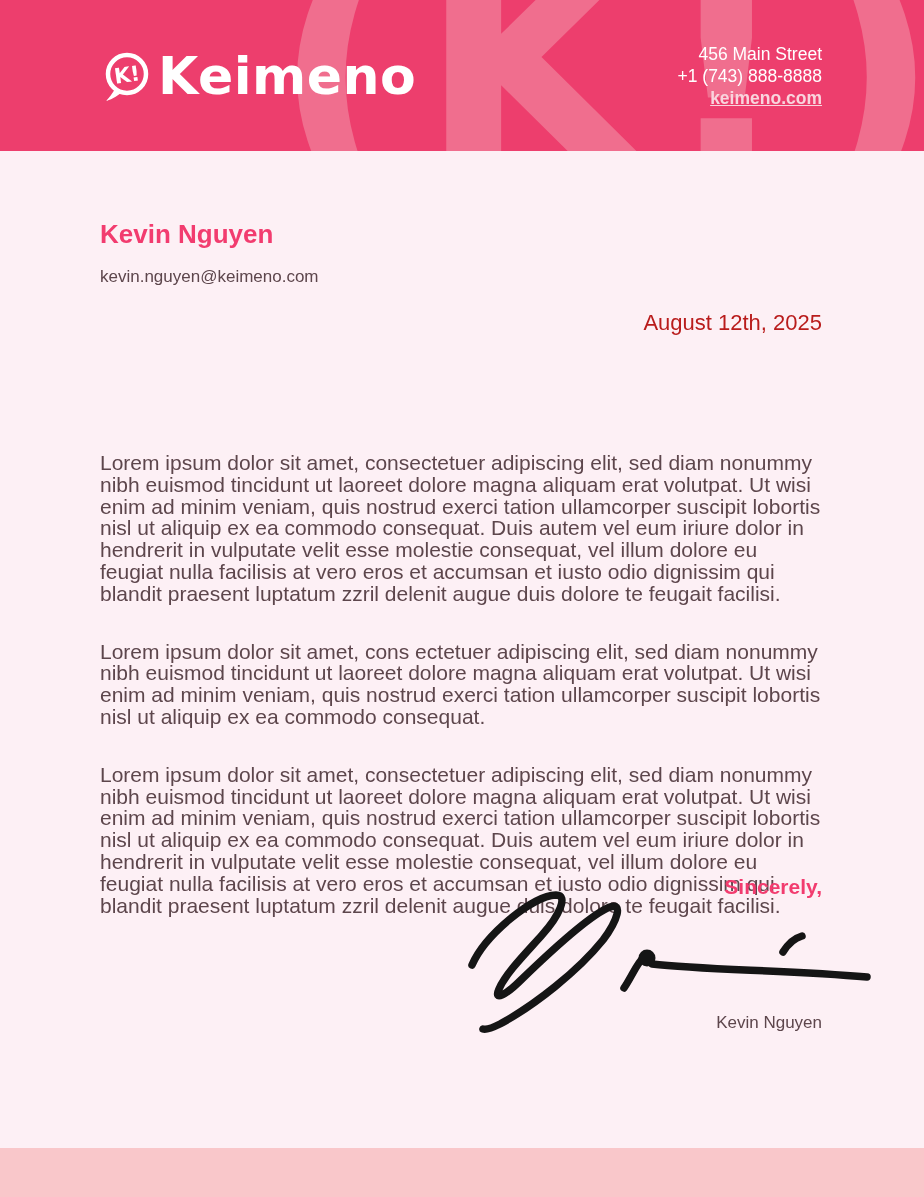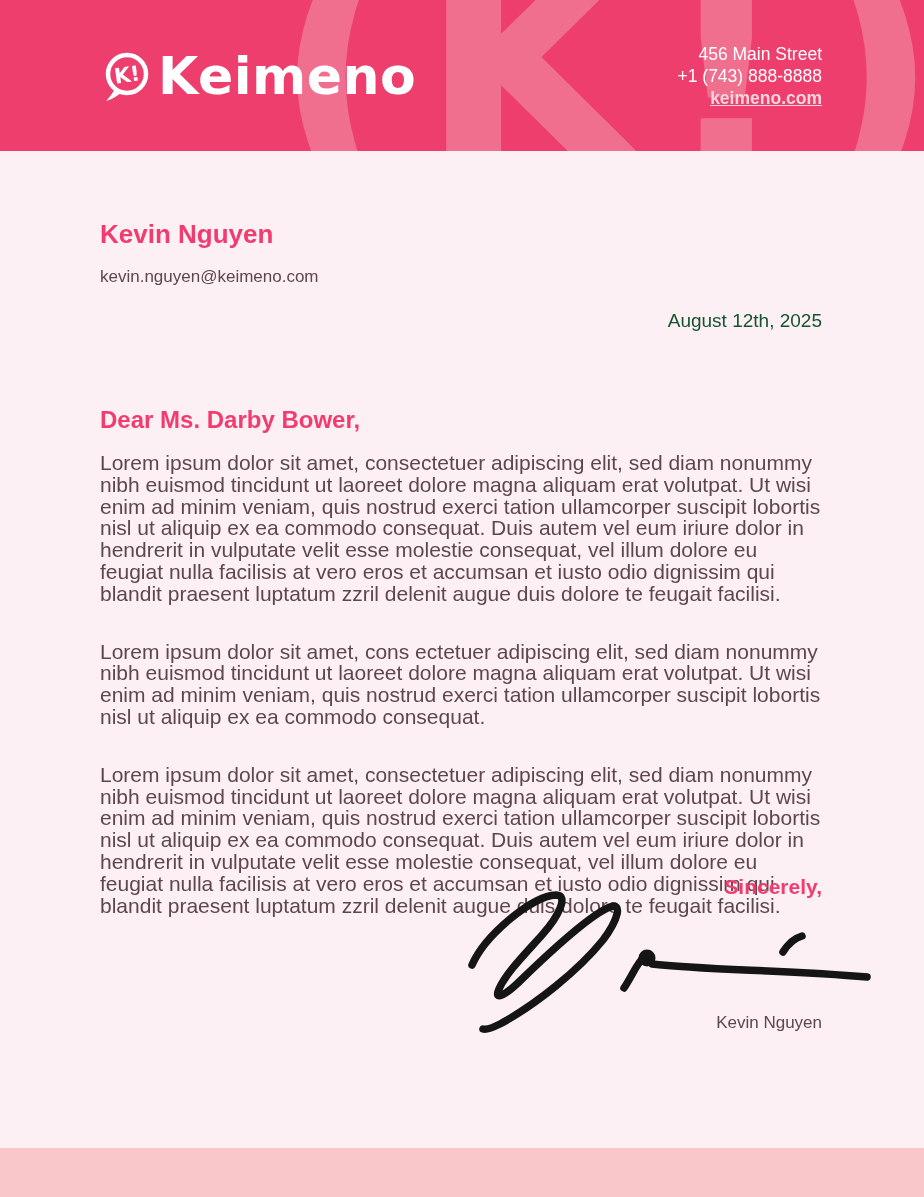--- a/index.html
+++ b/index.html
@@ -75,22 +75,22 @@
   .sender-details {
     position: absolute;
     left: 100px; top: 266px;
     font-size: 17px;
     line-height: 21.5px;
     color: #5D464C;
   }
   .date-line {
     position: absolute;
     right: 102px; top: 310px;
-    font-size: 19px;
-    color: #14532d;
+    font-size: 22px;
+    color: #b91c1c;
   }
   .salutation {
     position: absolute;
     left: 100px; top: 406px;
     font-size: 24px;
     font-weight: bold;
     color: #F23C6F;
   }
   .letter-body {
     position: absolute;
@@ -157,21 +157,20 @@
       <div class="site">keimeno.com</div>
     </div>
   </div>
 
   <div class="sender-name">Kevin Nguyen</div>
   <div class="sender-details">
     <div>kevin.nguyen@keimeno.com</div>
   </div>
   <div class="date-line">August 12th, 2025</div>
 
-  <div class="salutation">Dear Ms. Darby Bower,</div>
   <div class="letter-body">
     <p>Lorem ipsum dolor sit amet, consectetuer adipiscing elit, sed diam nonummy nibh euismod tincidunt ut laoreet dolore magna aliquam erat volutpat. Ut wisi enim ad minim veniam, quis nostrud exerci tation ullamcorper suscipit lobortis nisl ut aliquip ex ea commodo consequat. Duis autem vel eum iriure dolor in hendrerit in vulputate velit esse molestie consequat, vel illum dolore eu feugiat nulla facilisis at vero eros et accumsan et iusto odio dignissim qui blandit praesent luptatum zzril delenit augue duis dolore te feugait facilisi.</p>
     <p>Lorem ipsum dolor sit amet, cons ectetuer adipiscing elit, sed diam nonummy nibh euismod tincidunt ut laoreet dolore magna aliquam erat volutpat. Ut wisi enim ad minim veniam, quis nostrud exerci tation ullamcorper suscipit lobortis nisl ut aliquip ex ea commodo consequat.</p>
     <p>Lorem ipsum dolor sit amet, consectetuer adipiscing elit, sed diam nonummy nibh euismod tincidunt ut laoreet dolore magna aliquam erat volutpat. Ut wisi enim ad minim veniam, quis nostrud exerci tation ullamcorper suscipit lobortis nisl ut aliquip ex ea commodo consequat. Duis autem vel eum iriure dolor in hendrerit in vulputate velit esse molestie consequat, vel illum dolore eu feugiat nulla facilisis at vero eros et accumsan et iusto odio dignissim qui blandit praesent luptatum zzril delenit augue duis dolore te feugait facilisi.</p>
   </div>
 
   <div class="closing">Sincerely,</div>
 
   <div class="signature-wrap">
     <svg width="445" height="190" viewBox="0 0 445 190" aria-hidden="true">

